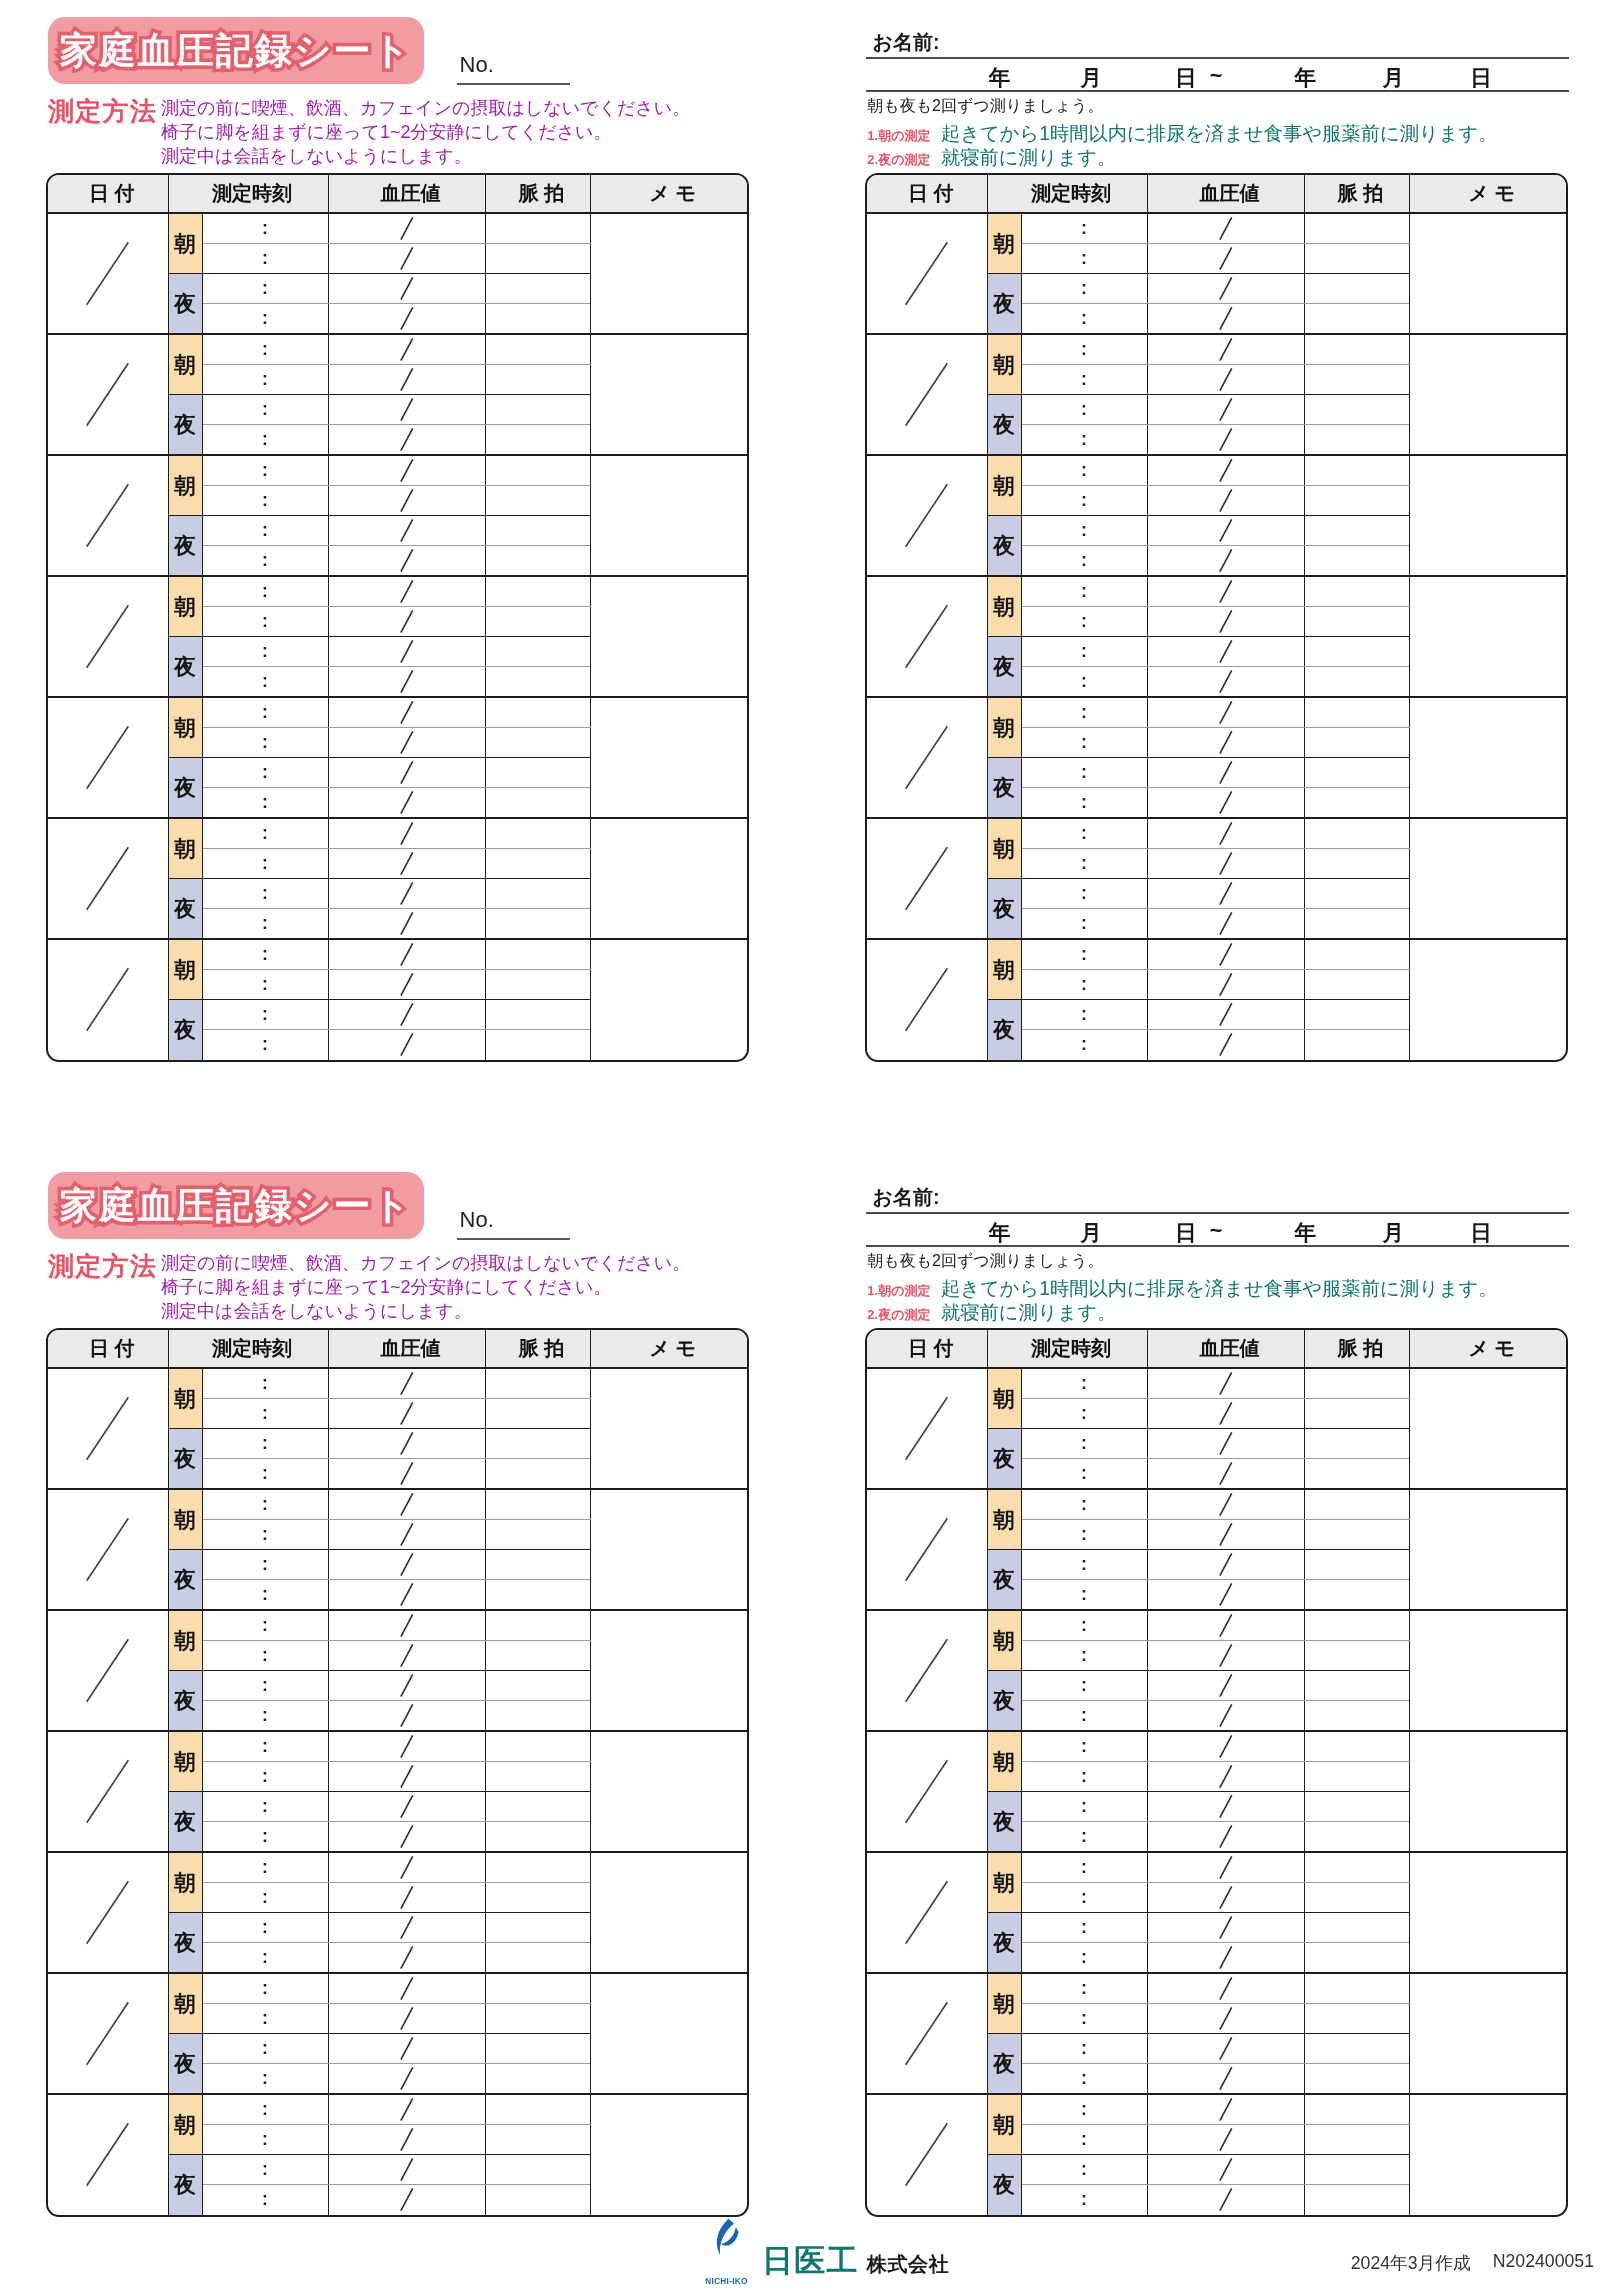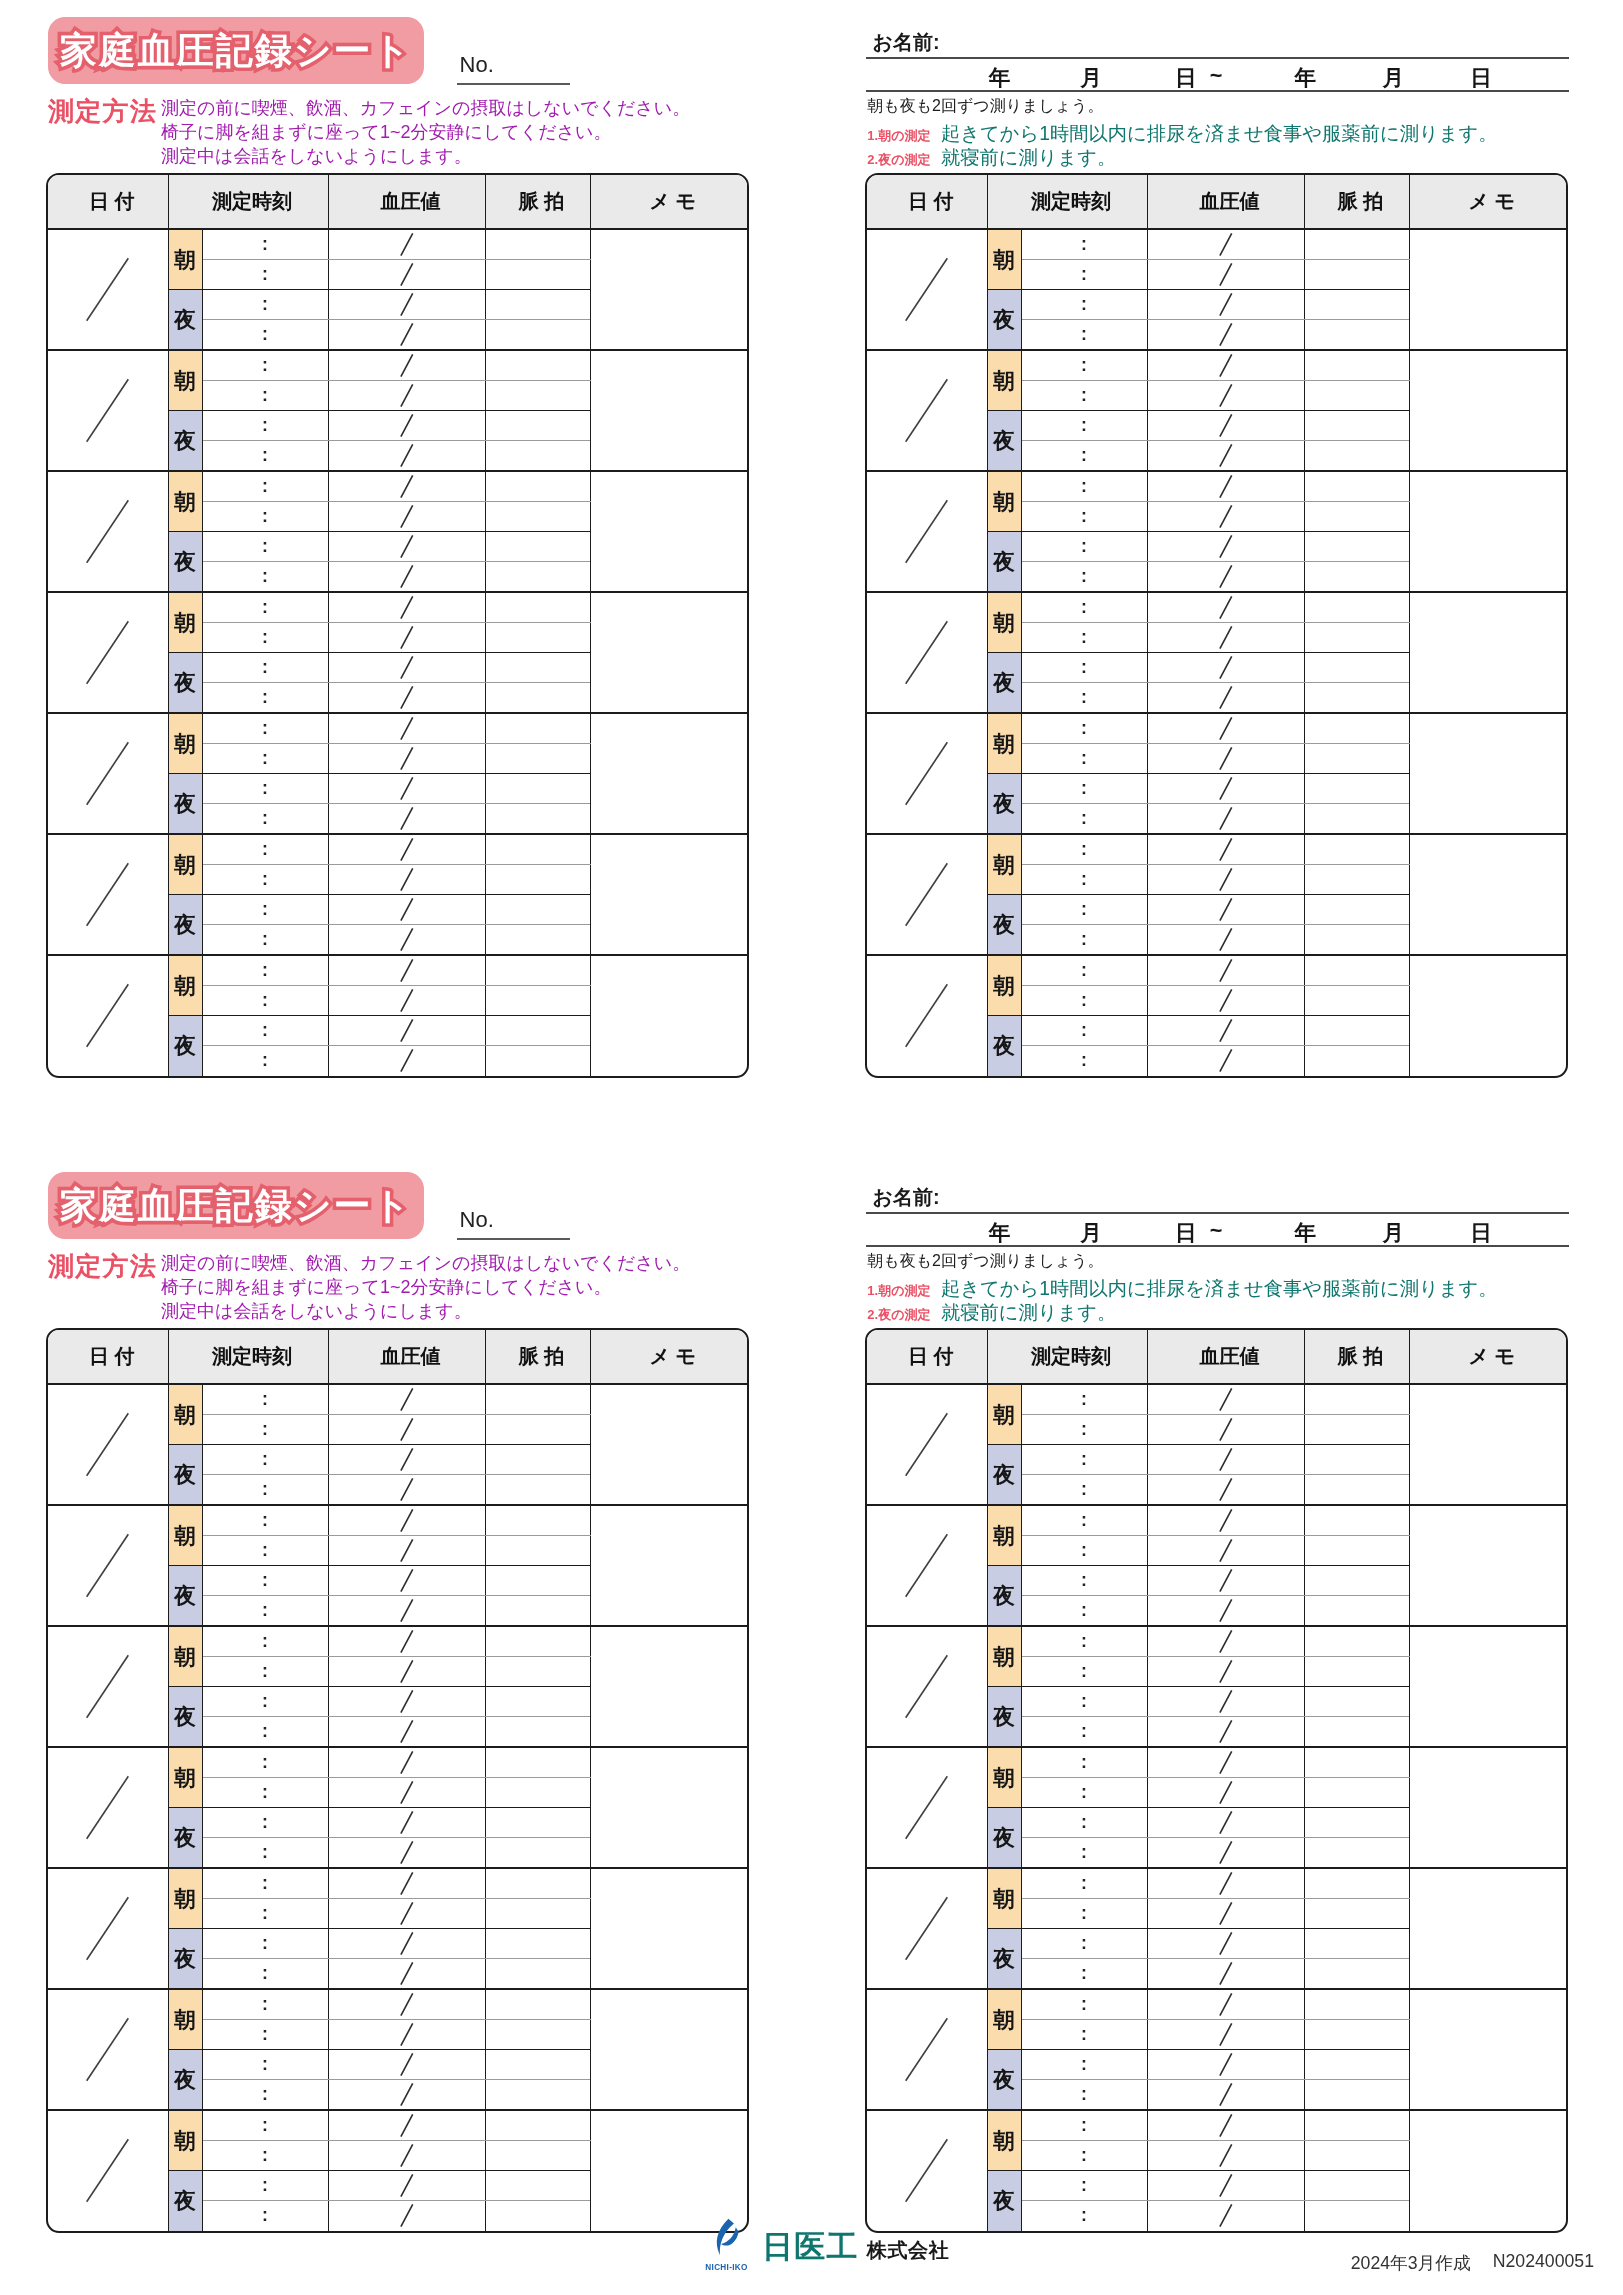--- a/index.html
+++ b/index.html
@@ -62,21 +62,21 @@
   
   .twrap{
     position:absolute; top:173px; width:703px;
     border:2px solid var(--ink); border-radius:13px; overflow:hidden; background:#fff;
   }
   .t-left{ left:46px; } .t-right{ left:865px; }
   table.bp-table{ border-collapse:collapse; table-layout:fixed; width:100%; }
   col.c-date{width:120px} col.c-lbl{width:34px} col.c-time{width:126px}
   col.c-bp{width:157px} col.c-pulse{width:105px} col.c-memo{width:auto}
   .bp-table th{
-    height:54px; background:var(--headgray); border-bottom:2px solid var(--ink);
+    height:38px; background:var(--headgray); border-bottom:2px solid var(--ink);
     font-size:20px; font-weight:bold; text-align:center; color:#111;padding-left:8px;
   }
   .bp-table th + th{ border-left:1.6px solid var(--ink); }
   .bp-table td{ height:30px; padding:0; }
   tbody.block tr.r1 td{ border-top:2px solid var(--ink); }
   .lbl{
     border-left:1.6px solid var(--ink); border-right:1.6px solid var(--ink);
     text-align:center; font-size:21.6px; font-weight:bold; color:#161616;
   }
   .morning{ background:var(--morning); border-bottom:1.6px solid var(--ink); }
@@ -89,21 +89,21 @@
   tr.r2 .time, tr.r2 .bp, tr.r2 .pulse{ border-bottom:1.6px solid var(--ink); }
   svg.dslash{ display:block; margin:0 auto; width:65px; height:79px; }
   svg.dslash line{ stroke:#3f3f3f; stroke-width:2.5; }
   svg.bslash{ display:block; margin:0 auto; width:23.6px; height:29px; }
   svg.bslash line{ stroke:#2e2e2e; stroke-width:2.5; }
 
   
   .footer-logo{ position:absolute; left:699px; top:2217px; display:flex; align-items:flex-end; gap:7.9px; }
   .logo-box{ display:flex; flex-direction:column; align-items:center; width:55px; }
   .logo-box svg{ width:41px; height:41px; }
-  .logo-caption{ font-size:8.2px; font-weight:bold; color:var(--blue); letter-spacing:0.3px; margin-top:5px; }
+  .logo-caption{ font-size:8.2px; font-weight:bold; color:var(--blue); letter-spacing:0.3px; margin-top:19px; }
   .company{ font-size:31px; font-weight:900; color:#0f766e; letter-spacing:1.3px; line-height:1; padding-bottom:10.5px; }
   .suffix{ font-size:20px; font-weight:800; color:#1a1a1a; letter-spacing:0.7px; line-height:1; padding-bottom:11.8px; }
   .docinfo{ position:absolute; right:29px; top:2251px; font-size:17.7px; color:#333; display:flex; gap:22px; }
 </style>
 </head>
 <body>
 
   <section class="half half-0">
     <div class="badge">
       <span class="badge-txt">

